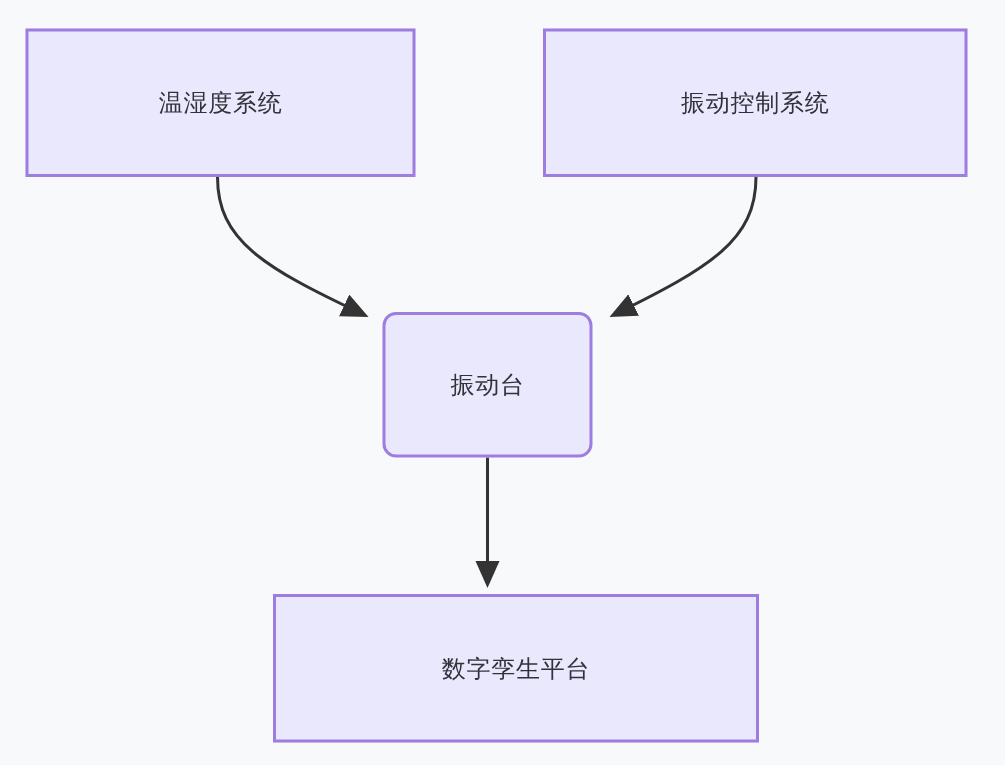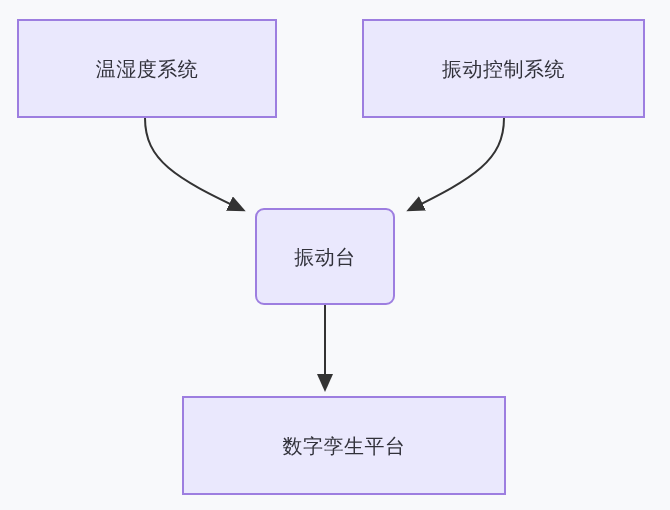--- a/index.html
+++ b/index.html
@@ -30,21 +30,21 @@
   .node {
     position: absolute;
     box-sizing: border-box;
     background: #eae8fd;
     border: 2px solid #9d7ee0;
     display: flex;
     align-items: center;
     justify-content: center;
   }
   .node-label {
-    font-size: 20px;
+    font-size: 16px;
     line-height: 1.2;
     color: #31313a;
     letter-spacing: 0.5px;
     white-space: nowrap;
     font-family: "DejaVu Sans", "Liberation Sans", sans-serif;
   }
   .node-rect { border-radius: 0; }
   .node-round { border-radius: 9px; }
 
   #node-temp-humidity { left: 17px;  top: 19px;  width: 260px; height: 99px; }

